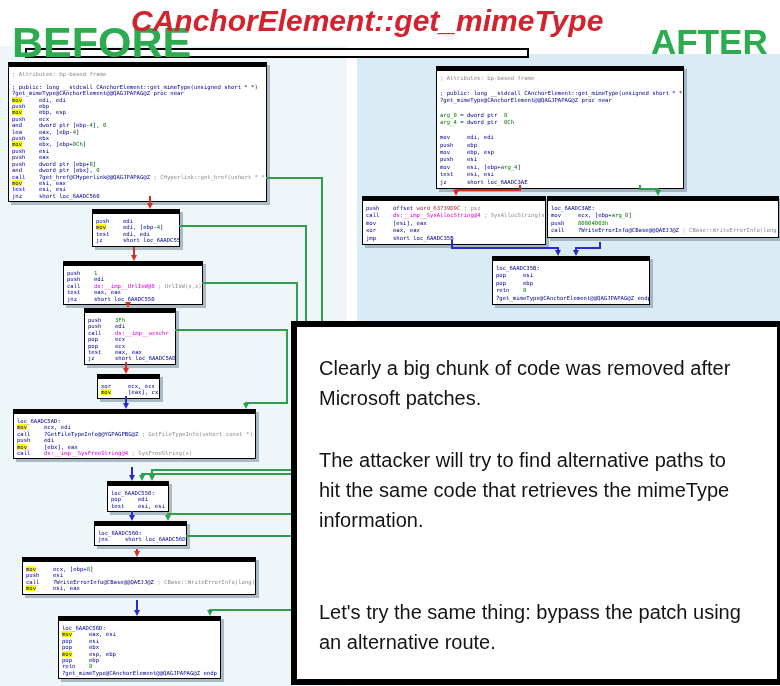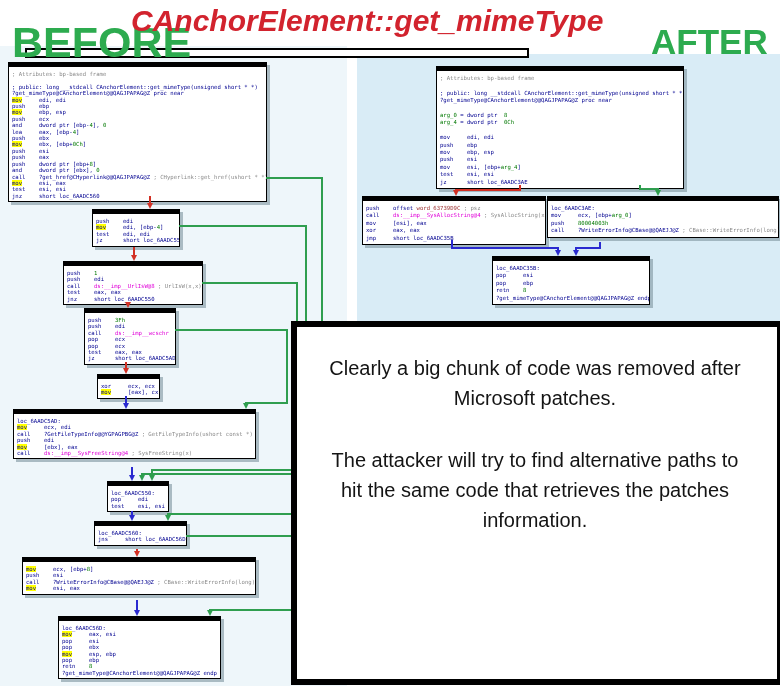--- a/index.html
+++ b/index.html
@@ -31,21 +31,21 @@
   .num{color:#007800;}
   .imp{color:#e000d8;}
   .dref{color:#9b2d2d;}
 
   svg.edges{position:absolute;left:0;top:0;z-index:3;pointer-events:none;}
 
   .note{position:absolute;left:291px;top:321px;width:432px;height:300px;
     background:#ffffff;border:6px solid #000;z-index:5;
     padding:26px 26px 26px 22px;
     font-family:"Liberation Sans",sans-serif;font-size:20px;color:#141414;}
-  .note p{margin:0 0 32px 0;line-height:1.5;text-align:center;}
+  .note p{margin:0 0 32px 0;line-height:1.5;}
   .note p.gap{margin-bottom:62px;}
 </style>
 </head>
 <body>
 
 <div class="panel panel-left"></div>
 <div class="panel panel-right"></div>
 <div class="topbar"></div>
 
 <div class="hdr hdr-before">BEFORE</div>
@@ -162,14 +162,15 @@
       <path d="M134,610 L137,616 L140,610 Z" fill="#2a2ad0" stroke="none"></path>
     <path d="M452,240 L452,248 L558,248 L558,251" stroke="#2a2ad0"></path>
       <path d="M555,250 L558,256 L561,250 Z" fill="#2a2ad0" stroke="none"></path>
     <path d="M600,242 L600,248 L576,248 L576,251" stroke="#2a2ad0"></path>
       <path d="M573,250 L576,256 L579,250 Z" fill="#2a2ad0" stroke="none"></path>
   </g>
 </svg>
 
 <div class="note">
   <p>Clearly a big chunk of code was removed after Microsoft patches.</p>
-  <p class="gap">The attacker will try to find alternative  paths to hit the same code that retrieves the patches information.</p>
+  <p class="gap">The attacker will try to find alternative  paths to hit the same code that retrieves the mimeType information.</p>
+  <p>Let's try the same thing: bypass the patch using an alternative route.</p>
 </div>
 
 </body></html>

